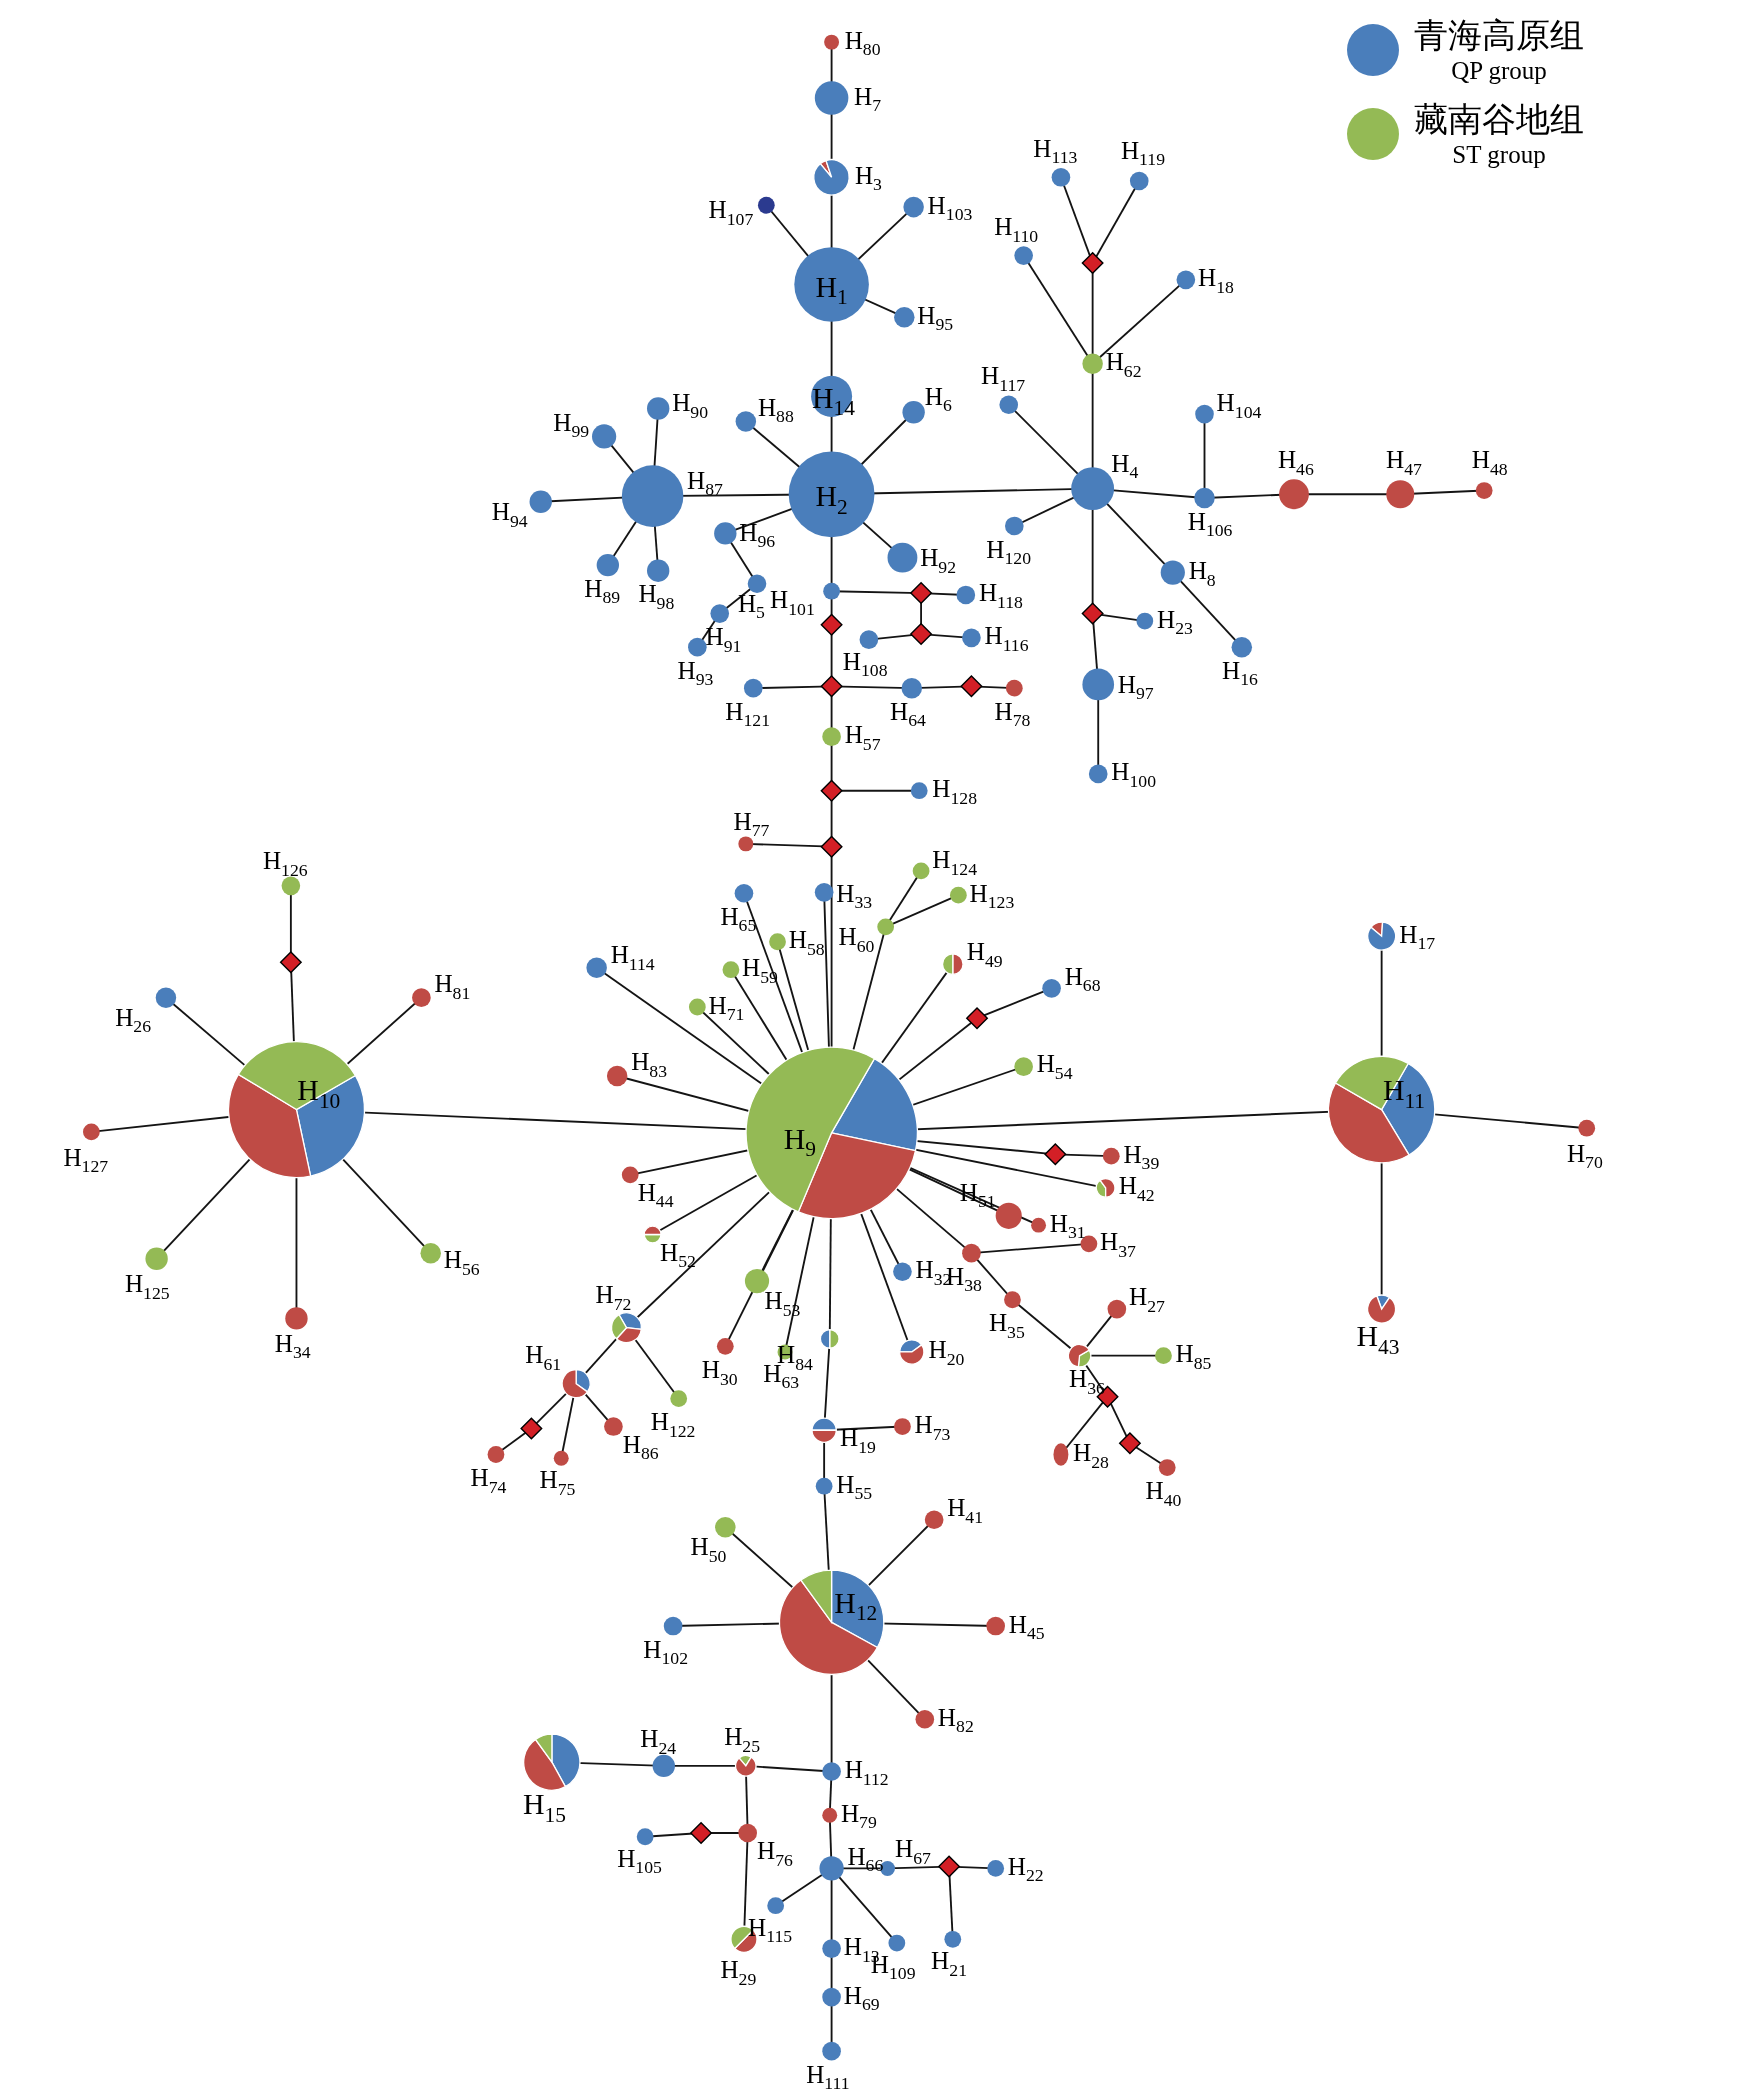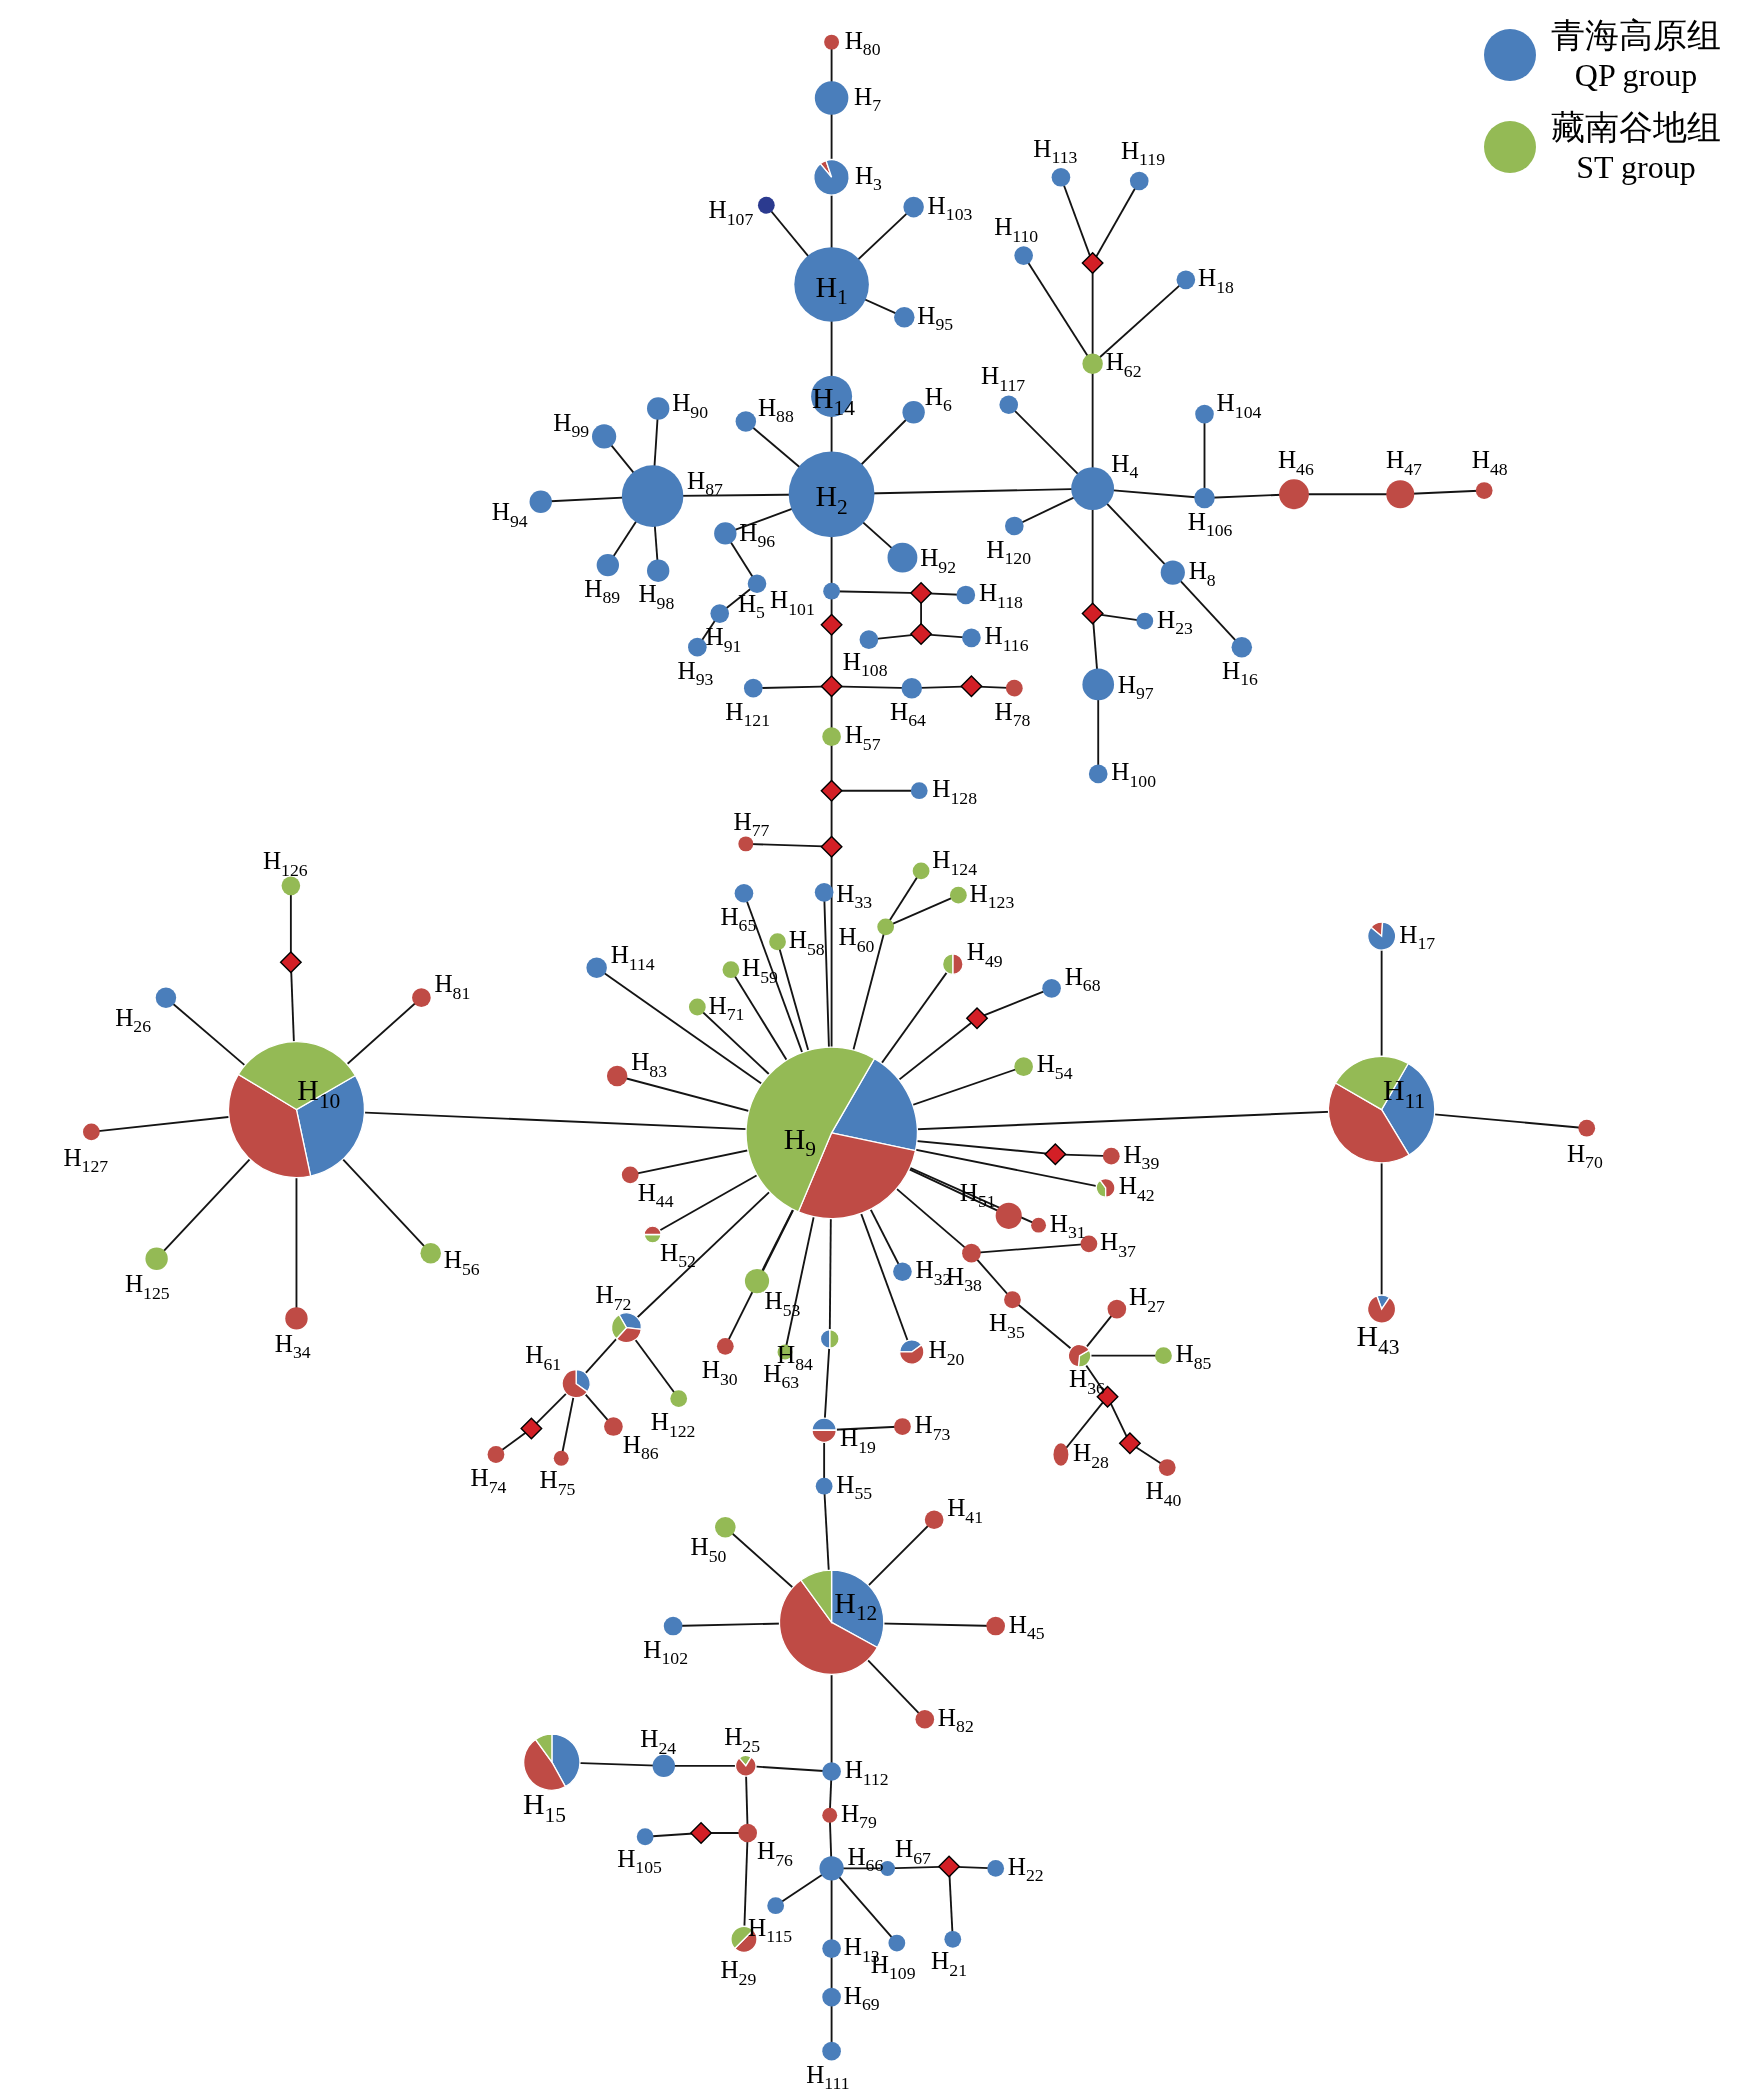--- a/index.html
+++ b/index.html
@@ -1,24 +1,24 @@
 <!DOCTYPE html>
 <html style="font-size:15px"><head>
 <meta charset="utf-8">
 <style>
   html,body{margin:0;padding:0;background:#ffffff;}
   body{width:1762px;height:2097px;position:relative;overflow:hidden;}
   .figure{position:absolute;inset:0;}
   svg.net{position:absolute;left:0;top:0;width:1762px;height:2097px;}
-  .legend{position:absolute;top:15px;left:1484px;}
+  .legend{position:absolute;top:15px;left:1347px;}
   .legend-row{display:flex;align-items:center;margin-bottom:13px;}
   .dot{width:52px;height:52px;border-radius:50%;margin-right:15px;flex:none;}
   .lbl{text-align:center;color:#000;}
   .zh{font-family:"DejaVu Sans",sans-serif;font-size:34px;line-height:1.2;}
-  .en{font-family:"Liberation Serif",serif;font-size:32px;line-height:1.2;}
+  .en{font-family:"Liberation Serif",serif;font-size:25px;line-height:1.2;}
   text{font-family:"Liberation Serif","DejaVu Serif",serif;fill:#000;}
 </style>
 </head>
 <body>
 
 <div class="figure">
   <svg id="net" class="net" viewBox="0 0 1890 2249">
       <line x1="892" y1="45" x2="892" y2="105" stroke="#141414" stroke-width="2"></line>
       <line x1="892" y1="105" x2="892" y2="190" stroke="#141414" stroke-width="2"></line>
       <line x1="892" y1="190" x2="892" y2="305" stroke="#141414" stroke-width="2"></line>

